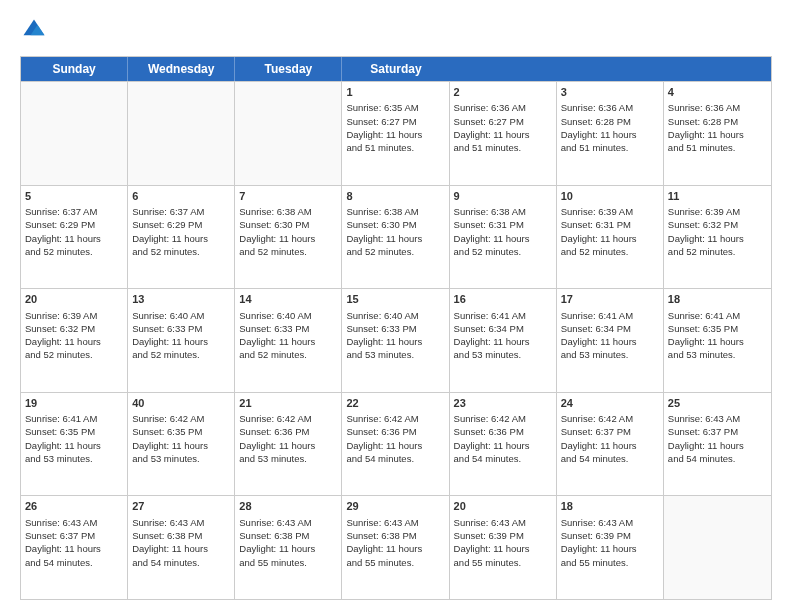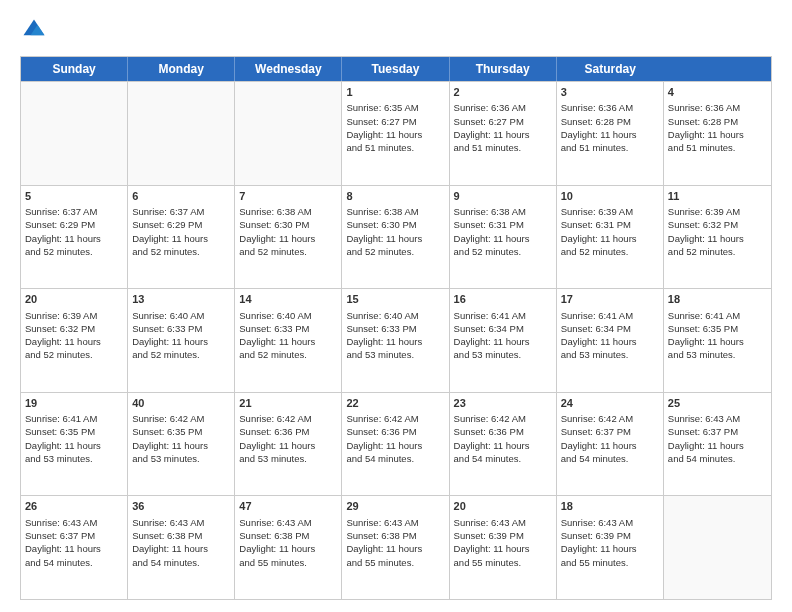--- a/index.html
+++ b/index.html
@@ -131,24 +131,22 @@
     </div>
     <div class="title-block">
       <div class="title-month"></div>
       <div class="title-location"></div>
     </div>
   </div>
 
   <div class="calendar">
     <div class="cal-header">
     <div class="cal-header-cell">Sunday</div>
-        <div class="cal-header-cell">Monday</div>
         <div class="cal-header-cell">Wednesday</div>
         <div class="cal-header-cell">Tuesday</div>
-        <div class="cal-header-cell">Thursday</div>
         <div class="cal-header-cell">Saturday</div>
       </div>
     <div class="cal-body">
     <div class="cal-row">
           <div class="cal-cell empty"></div>
           <div class="cal-cell empty"></div>
           <div class="cal-cell empty"></div>
           <div class="cal-cell"><span class="day-num">1</span><span>Sunrise: 6:35 AM</span><br><span>Sunset: 6:27 PM</span><br><span>Daylight: 11 hours</span><br><span>and 51 minutes.</span></div>
           <div class="cal-cell"><span class="day-num">2</span><span>Sunrise: 6:36 AM</span><br><span>Sunset: 6:27 PM</span><br><span>Daylight: 11 hours</span><br><span>and 51 minutes.</span></div>
           <div class="cal-cell"><span class="day-num">3</span><span>Sunrise: 6:36 AM</span><br><span>Sunset: 6:28 PM</span><br><span>Daylight: 11 hours</span><br><span>and 51 minutes.</span></div>
@@ -176,22 +174,22 @@
           <div class="cal-cell"><span class="day-num">19</span><span>Sunrise: 6:41 AM</span><br><span>Sunset: 6:35 PM</span><br><span>Daylight: 11 hours</span><br><span>and 53 minutes.</span></div>
           <div class="cal-cell"><span class="day-num">40</span><span>Sunrise: 6:42 AM</span><br><span>Sunset: 6:35 PM</span><br><span>Daylight: 11 hours</span><br><span>and 53 minutes.</span></div>
           <div class="cal-cell"><span class="day-num">21</span><span>Sunrise: 6:42 AM</span><br><span>Sunset: 6:36 PM</span><br><span>Daylight: 11 hours</span><br><span>and 53 minutes.</span></div>
           <div class="cal-cell"><span class="day-num">22</span><span>Sunrise: 6:42 AM</span><br><span>Sunset: 6:36 PM</span><br><span>Daylight: 11 hours</span><br><span>and 54 minutes.</span></div>
           <div class="cal-cell"><span class="day-num">23</span><span>Sunrise: 6:42 AM</span><br><span>Sunset: 6:36 PM</span><br><span>Daylight: 11 hours</span><br><span>and 54 minutes.</span></div>
           <div class="cal-cell"><span class="day-num">24</span><span>Sunrise: 6:42 AM</span><br><span>Sunset: 6:37 PM</span><br><span>Daylight: 11 hours</span><br><span>and 54 minutes.</span></div>
           <div class="cal-cell"><span class="day-num">25</span><span>Sunrise: 6:43 AM</span><br><span>Sunset: 6:37 PM</span><br><span>Daylight: 11 hours</span><br><span>and 54 minutes.</span></div>
         </div>
         <div class="cal-row">
           <div class="cal-cell"><span class="day-num">26</span><span>Sunrise: 6:43 AM</span><br><span>Sunset: 6:37 PM</span><br><span>Daylight: 11 hours</span><br><span>and 54 minutes.</span></div>
-          <div class="cal-cell"><span class="day-num">36</span><span>Sunrise: 6:43 AM</span><br><span>Sunset: 6:38 PM</span><br><span>Daylight: 11 hours</span><br><span>and 54 minutes.</span></div>
-          <div class="cal-cell"><span class="day-num">47</span><span>Sunrise: 6:43 AM</span><br><span>Sunset: 6:38 PM</span><br><span>Daylight: 11 hours</span><br><span>and 55 minutes.</span></div>
+          <div class="cal-cell"><span class="day-num">27</span><span>Sunrise: 6:43 AM</span><br><span>Sunset: 6:38 PM</span><br><span>Daylight: 11 hours</span><br><span>and 54 minutes.</span></div>
+          <div class="cal-cell"><span class="day-num">28</span><span>Sunrise: 6:43 AM</span><br><span>Sunset: 6:38 PM</span><br><span>Daylight: 11 hours</span><br><span>and 55 minutes.</span></div>
           <div class="cal-cell"><span class="day-num">29</span><span>Sunrise: 6:43 AM</span><br><span>Sunset: 6:38 PM</span><br><span>Daylight: 11 hours</span><br><span>and 55 minutes.</span></div>
           <div class="cal-cell"><span class="day-num">20</span><span>Sunrise: 6:43 AM</span><br><span>Sunset: 6:39 PM</span><br><span>Daylight: 11 hours</span><br><span>and 55 minutes.</span></div>
           <div class="cal-cell"><span class="day-num">18</span><span>Sunrise: 6:43 AM</span><br><span>Sunset: 6:39 PM</span><br><span>Daylight: 11 hours</span><br><span>and 55 minutes.</span></div>
           <div class="cal-cell empty"></div>
         </div>
       </div>
   </div>
 </div>
 
 </body></html>

